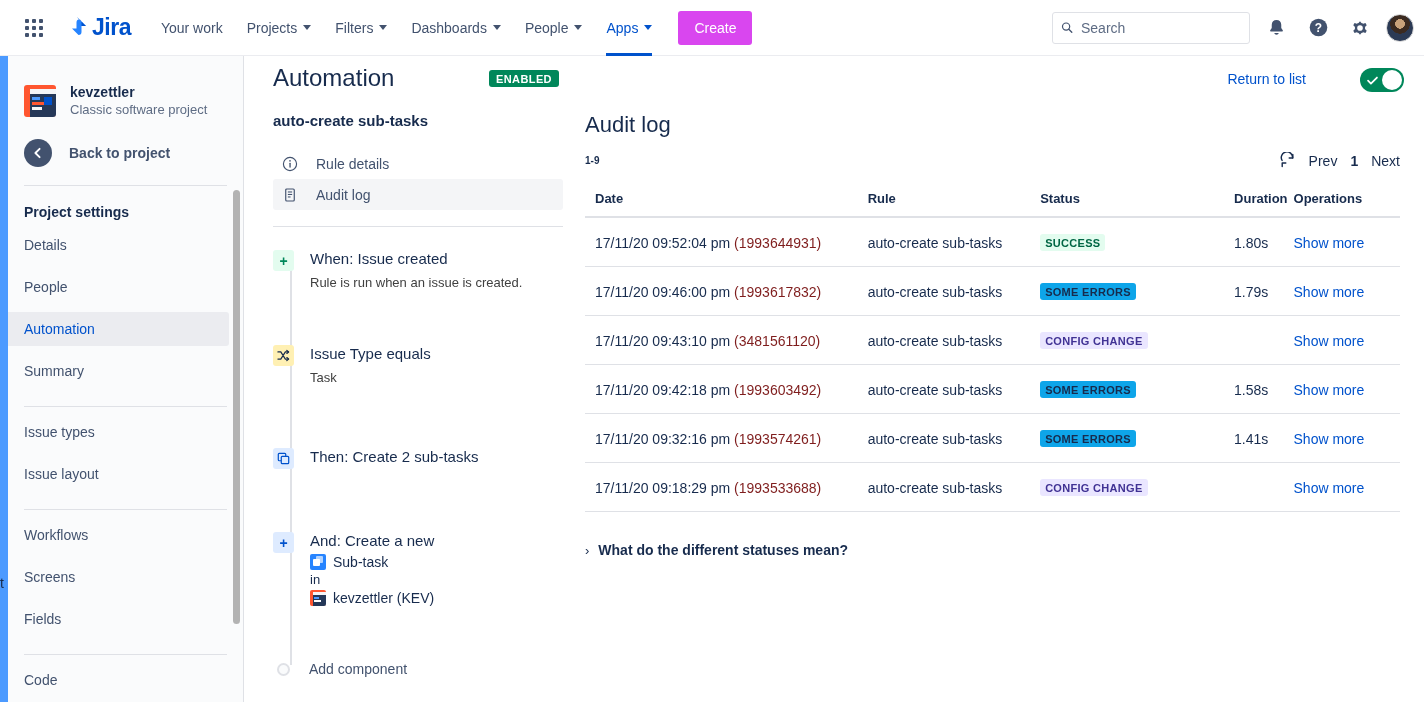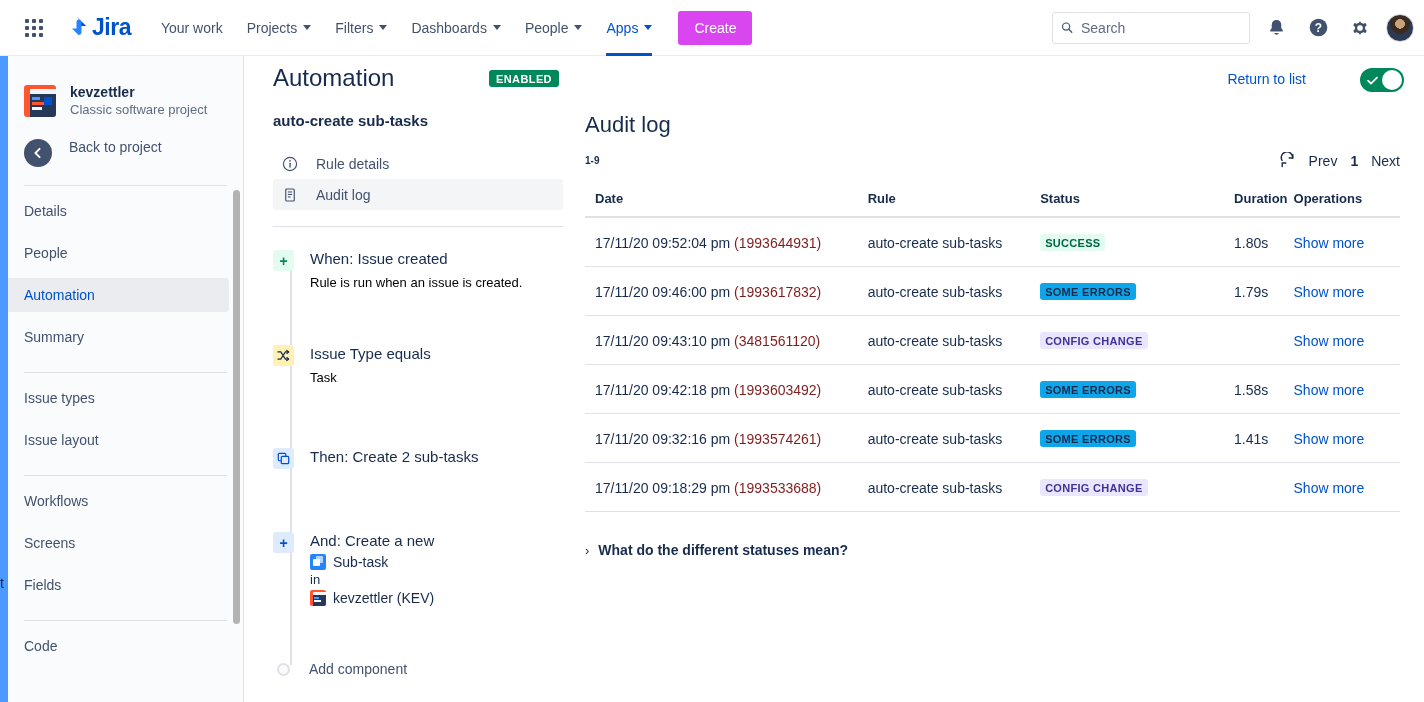--- a/index.html
+++ b/index.html
@@ -98,21 +98,21 @@
   #project-avatar .pa-band { position: absolute; left: 6px; top: 4px; right: 0; bottom: 0; background: #F4F5F7; }
   #project-avatar .pa-body { position: absolute; left: 6px; top: 9px; right: 0; bottom: 0; background: #253858; }
   #project-avatar .pa-l1 { position: absolute; left: 8px; top: 12px; width: 8px; height: 3px; background: #4C9AFF; }
   #project-avatar .pa-l2 { position: absolute; left: 8px; top: 17px; width: 12px; height: 3px; background: #FF5630; }
   #project-avatar .pa-l3 { position: absolute; left: 8px; top: 22px; width: 10px; height: 3px; background: #F4F5F7; }
   #project-avatar .pa-r1 { position: absolute; left: 20px; top: 12px; width: 8px; height: 8px; background: #0052CC; }
   #project-meta { margin-left: 14px; }
   #project-name { font-size: 14px; font-weight: 700; color: #172B4D; }
   #project-type { font-size: 13px; color: #5E6C84; margin-top: 2px; }
 
-  #back-to-project { display: flex; padding: 22px 0 0 16px; cursor: pointer; }
+  #back-to-project { display: flex; align-items: center; padding: 22px 0 0 16px; cursor: pointer; font-weight: bold; }
   #back-circle {
     width: 28px; height: 28px; border-radius: 50%; background: #42526E;
     display: flex; align-items: center; justify-content: center; flex: none;
   }
   #back-label { margin-left: 17px; font-size: 14px; color: #42526E; }
 
   .side-div { height: 1px; background: #DFE1E6; margin: 18px 16px 0 16px; }
   #side-title { font-size: 14px; font-weight: 700; color: #172B4D; padding: 18px 0 0 16px; }
   .side-link {
     display: block; font-size: 14px; color: #42526E;
@@ -172,21 +172,21 @@
   .comp-icon {
     width: 21px; height: 21px; border-radius: 3px; flex: none;
     display: flex; align-items: center; justify-content: center;
     font-size: 14px; font-weight: 700; z-index: 2; margin-top: 1px;
   }
   .comp-icon.green { background: #E3FCEF; color: #00875A; }
   .comp-icon.yellow { background: #FFF0B3; color: #172B4D; font-size: 12px; }
   .comp-icon.blue { background: #DEEBFF; color: #0052CC; }
   .comp-body { margin-left: 16px; }
   .comp-title { font-size: 15px; color: #172B4D; line-height: 20px; }
-  .comp-sub { font-size: 13px; color: #000000; margin-top: 4px; line-height: 19px; }
+  .comp-sub { font-size: 13px; color: #404040; margin-top: 4px; line-height: 19px; }
   .comp-chiprow { display: flex; align-items: center; margin-top: 3px; }
   .mini-icon { width: 16px; height: 16px; border-radius: 2px; flex: none; position: relative; overflow: hidden; }
   .mini-icon.subtask { background: #2684FF; }
   .mini-icon.subtask .s1 { position: absolute; left: 3px; top: 5px; width: 7px; height: 7px; background: #fff; border-radius: 1px; }
   .mini-icon.subtask .s2 { position: absolute; left: 6px; top: 2px; width: 7px; height: 7px; background: #B3D4FF; border-radius: 1px; }
   .mini-icon.proj { background: #FF5630; }
   .mini-icon.proj .p1 { position: absolute; left: 3px; top: 2px; right: 0; bottom: 0; background: #F4F5F7; }
   .mini-icon.proj .p2 { position: absolute; left: 3px; top: 5px; right: 0; bottom: 0; background: #253858; }
   .mini-icon.proj .p3 { position: absolute; left: 4px; top: 7px; width: 5px; height: 2px; background: #4C9AFF; }
   .mini-icon.proj .p4 { position: absolute; left: 4px; top: 10px; width: 7px; height: 2px; background: #fff; }
@@ -339,20 +339,21 @@
   <div id="back-to-project">
     <div id="back-circle">
       <svg width="14" height="14" viewBox="0 0 14 14">
         <path d="M8.6 2.8L4.4 7l4.2 4.2" fill="none" stroke="#ffffff" stroke-width="1.9" stroke-linecap="round" stroke-linejoin="round"></path>
       </svg>
     </div>
     <div id="back-label">Back to project</div>
   </div>
 
   <div class="side-div"></div>
+  <div id="side-title">Project settings</div>
 
   <div class="side-link">Details</div>
   <div class="side-link">People</div>
   <div class="side-link selected">Automation</div>
   <div class="side-link">Summary</div>
 
   <div class="side-div"></div>
   <div class="side-link">Issue types</div>
   <div class="side-link">Issue layout</div>
 

